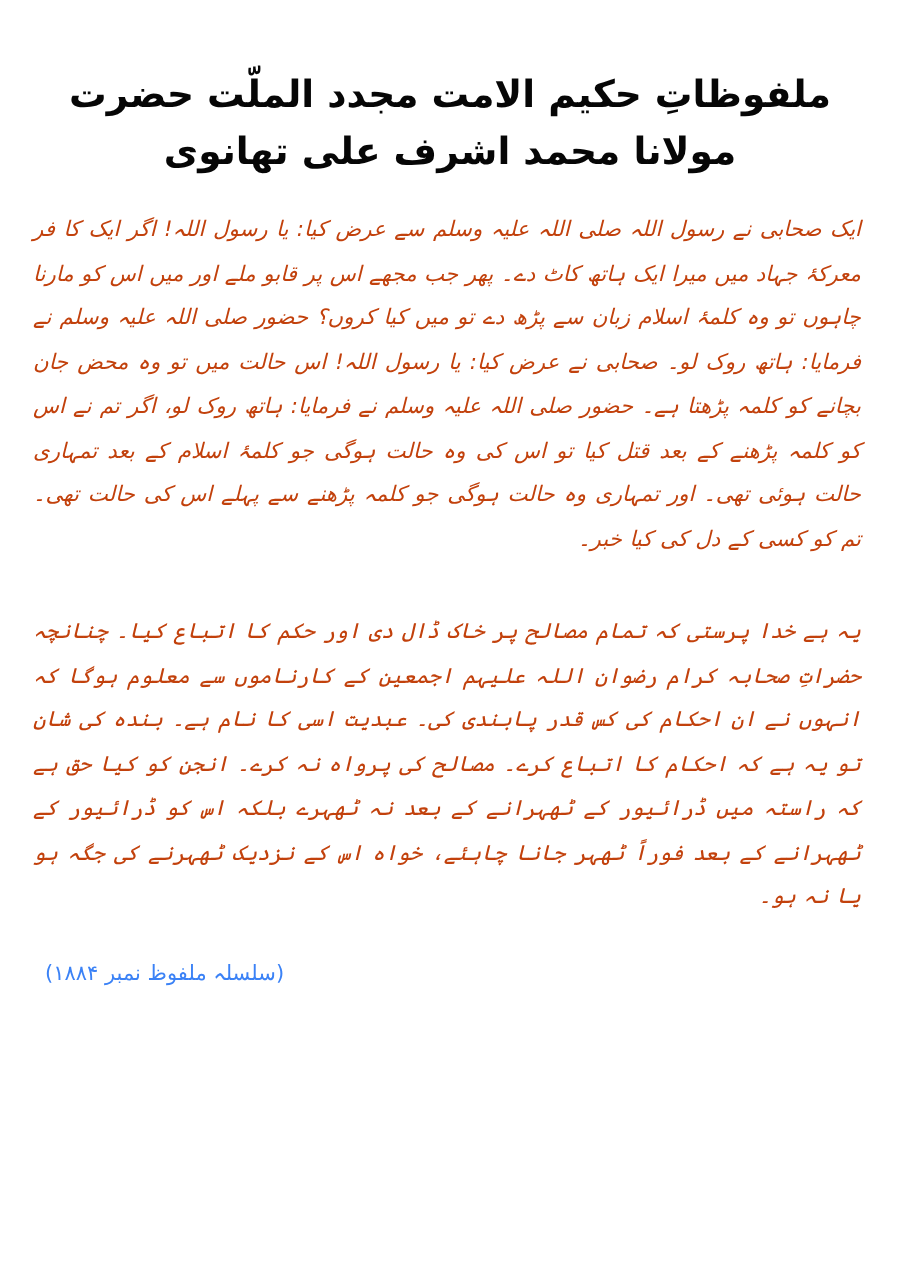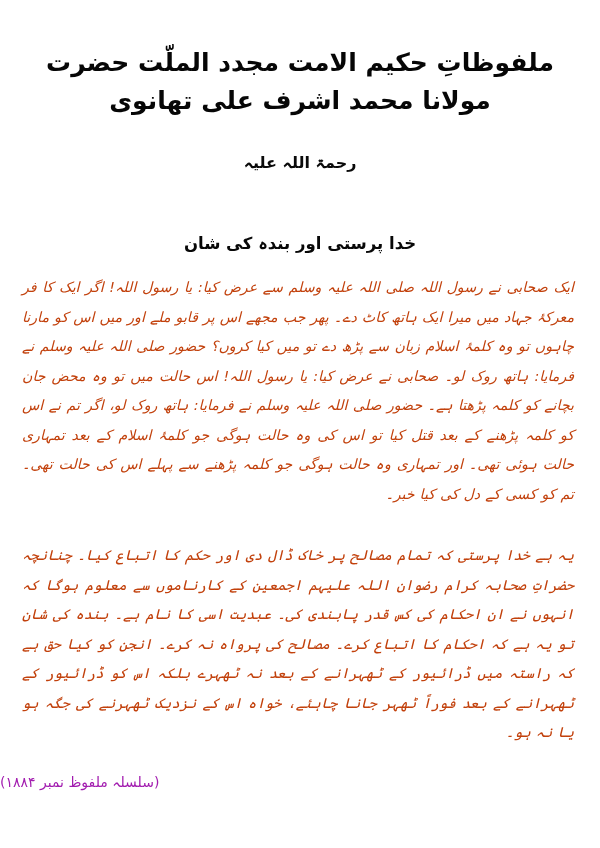--- a/index.html
+++ b/index.html
@@ -85,38 +85,37 @@
   .citation-main {
     margin-top: 18px;
     text-align: center;
     font-size: 14px;
     direction: rtl;
     unicode-bidi: isolate;
     color: #0b0b0b;
   }
   .citation-serial {
     margin-top: 26px;
+    padding-left: 30px;
     text-align: left;
     font-size: 14px;
     direction: rtl;
     unicode-bidi: isolate;
-    color: #a21caf;
+    color: #3b82f6;
   }
 </style>
 </head>
 <body>
 
 <div class="page">
 
   <div class="title-block">
     <div class="doc-title">ملفوظاتِ حکیم الامت مجدد الملّت حضرت مولانا محمد اشرف علی تھانوی</div>
-    <div class="doc-subtitle">رحمۃ اللہ علیہ</div>
   </div>
 
-  <div class="section-heading">خدا پرستی اور بندہ کی شان</div>
 
   <div class="body-wrap">
     <p class="para">ایک صحابی نے رسول اللہ صلی اللہ علیہ وسلم سے عرض کیا: یا رسول اللہ! اگر ایک کا فر معرکۂ جہاد میں میرا ایک ہاتھ کاٹ دے۔ پھر جب مجھے اس پر قابو ملے اور میں اس کو مارنا چاہوں تو وہ کلمۂ اسلام زبان سے پڑھ دے تو میں کیا کروں؟ حضور صلی اللہ علیہ وسلم نے فرمایا: ہاتھ روک لو۔ صحابی نے عرض کیا: یا رسول اللہ! اس حالت میں تو وہ محض جان بچانے کو کلمہ پڑھتا ہے۔ حضور صلی اللہ علیہ وسلم نے فرمایا: ہاتھ روک لو، اگر تم نے اس کو کلمہ پڑھنے کے بعد قتل کیا تو اس کی وہ حالت ہوگی جو کلمۂ اسلام کے بعد تمہاری حالت ہوئی تھی۔ اور تمہاری وہ حالت ہوگی جو کلمہ پڑھنے سے پہلے اس کی حالت تھی۔ تم کو کسی کے دل کی کیا خبر۔</p>
     <p class="para">یہ ہے خدا پرستی کہ تمام مصالح پر خاک ڈال دی اور حکم کا اتباع کیا۔ چنانچہ حضراتِ صحابہ کرام رضوان اللہ علیہم اجمعین کے کارناموں سے معلوم ہوگا کہ انہوں نے ان احکام کی کس قدر پابندی کی۔ عبدیت اسی کا نام ہے۔ بندہ کی شان تو یہ ہے کہ احکام کا اتباع کرے۔ مصالح کی پرواہ نہ کرے۔ انجن کو کیا حق ہے کہ راستہ میں ڈرائیور کے ٹھہرانے کے بعد نہ ٹھہرے بلکہ اس کو ڈرائیور کے ٹھہرانے کے بعد فوراً ٹھہر جانا چاہئے، خواہ اس کے نزدیک ٹھہرنے کی جگہ ہو یا نہ ہو۔</p>
   </div>
 
 
   <div class="citation-serial">(سلسلہ ملفوظ نمبر ۱۸۸۴)</div>
 
 </div>

